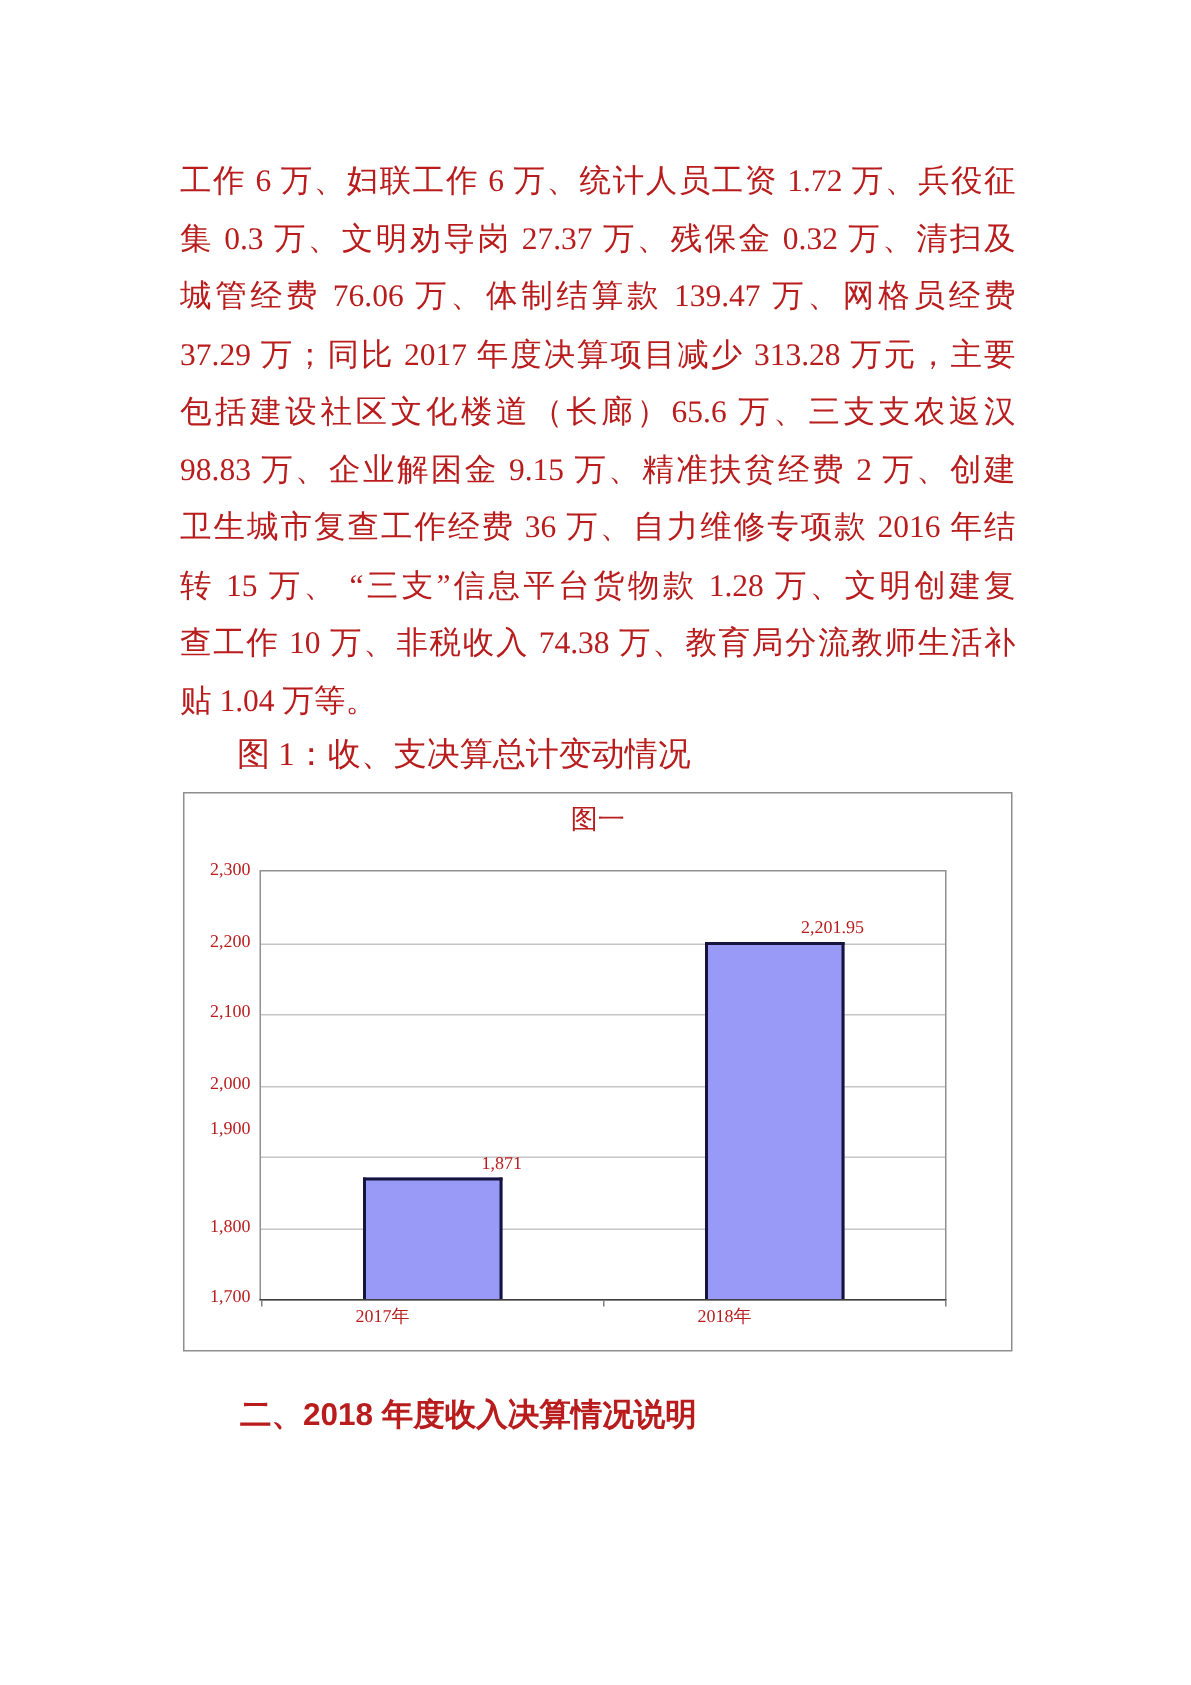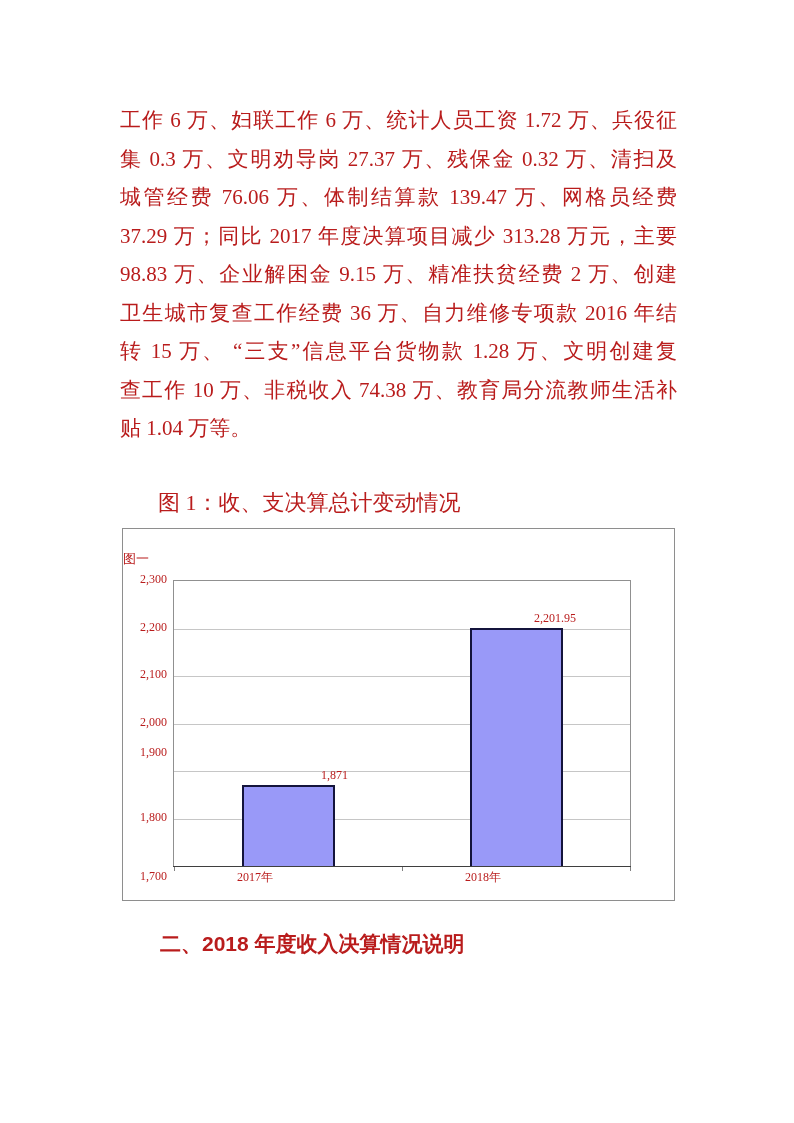--- a/index.html
+++ b/index.html
@@ -10,22 +10,22 @@
   }
   
   .body-text { position:absolute; left:120px; top:101px; width:557px; font-size:21px; }
   .body-line { line-height:38.5px; text-align:justify; text-align-last:justify; }
   .body-line-last { text-align-last:left; }
   
   .figure-caption { position:absolute; left:158px; top:490px; font-size:22px; line-height:26px; }
   
   .chart-box { position:absolute; left:122px; top:528px; width:551px; height:371px;
                background:#fff; border:1px solid #8e8e8e; }
-  .chart-title { position:absolute; left:0; top:22px; width:100%; 
-                 font-size:13px; line-height:15px; }
+  .chart-title { position:absolute; left:0; top:10px; width:100%; text-align:center;
+                 font-size:18px; line-height:15px; }
   .plot-area { position:absolute; left:50px; top:51px; width:456px; height:285px;
                border:1px solid #909090; background:#fff; }
   .gridline { position:absolute; left:0; width:100%; height:1px; }
   .axis-line { position:absolute; left:-1px; right:-1px; bottom:-1px; height:1px; }
   .y-tick-label { position:absolute; left:0; width:44px; text-align:right;
                   font-size:12px; line-height:14px; }
   .bar { position:absolute; bottom:0; width:93px; box-sizing:border-box;
          border:2px solid #14143c; border-bottom:none; }
   .bar-value-label { position:absolute; width:120px; text-align:right;
                      font-size:12px; line-height:14px; }
@@ -39,20 +39,21 @@
 </head>
 <body>
 
 <div class="page">
 
   <div class="body-text">
     <div class="body-line">工作 6 万、妇联工作 6 万、统计人员工资 1.72 万、兵役征</div>
     <div class="body-line">集 0.3 万、文明劝导岗 27.37 万、残保金 0.32 万、清扫及</div>
     <div class="body-line">城管经费 76.06 万、体制结算款 139.47 万、网格员经费</div>
     <div class="body-line">37.29 万；同比 2017 年度决算项目减少 313.28 万元，主要</div>
+    <div class="body-line">包括建设社区文化楼道（长廊）65.6 万、三支支农返汉</div>
     <div class="body-line">98.83 万、企业解困金 9.15 万、精准扶贫经费 2 万、创建</div>
     <div class="body-line">卫生城市复查工作经费 36 万、自力维修专项款 2016 年结</div>
     <div class="body-line">转 15 万、 “三支”信息平台货物款 1.28 万、文明创建复</div>
     <div class="body-line">查工作 10 万、非税收入 74.38 万、教育局分流教师生活补</div>
     <div class="body-line body-line-last">贴 1.04 万等。</div>
   </div>
 
   <div class="figure-caption">图 1：收、支决算总计变动情况</div>
 
   <div class="chart-box" style="border-color: rgb(142, 142, 142);">
@@ -65,21 +66,21 @@
         <div class="gridline" style="top: 47.5px; background: rgb(198, 198, 198);"></div>
         <div class="axis-line" style="background: rgb(63, 63, 63);"></div>
         <div class="bar" style="left: 67.5px; height: 81px; background: rgb(153, 153, 248); border-color: rgb(20, 20, 60);"></div>
         <div class="bar-value-label" style="left: 54px; bottom: 84px;">1,871</div>
         <div class="bar" style="left: 295.5px; height: 238px; background: rgb(153, 153, 248); border-color: rgb(20, 20, 60);"></div>
         <div class="bar-value-label" style="left: 282px; bottom: 241px;">2,201.95</div>
         <div class="x-tick" style="left: 0px;"></div>
         <div class="x-tick" style="left: 228px;"></div>
         <div class="x-tick" style="left: 456px;"></div>
       </div>
-  <div class="y-tick-label" style="top: 328px; margin-top: 12px;">1,700</div>
+  <div class="y-tick-label" style="top: 328px;">1,700</div>
       <div class="y-tick-label" style="top: 280.5px;">1,800</div>
       <div class="y-tick-label" style="top: 216px;">1,900</div>
       <div class="y-tick-label" style="top: 185.5px;">2,000</div>
       <div class="y-tick-label" style="top: 138px;">2,100</div>
       <div class="y-tick-label" style="top: 90.5px;">2,200</div>
       <div class="y-tick-label" style="top: 43px;">2,300</div>
       <div class="x-tick-label" style="left: 114px;">2017年</div>
       <div class="x-tick-label" style="left: 342px;">2018年</div>
     </div>
 

